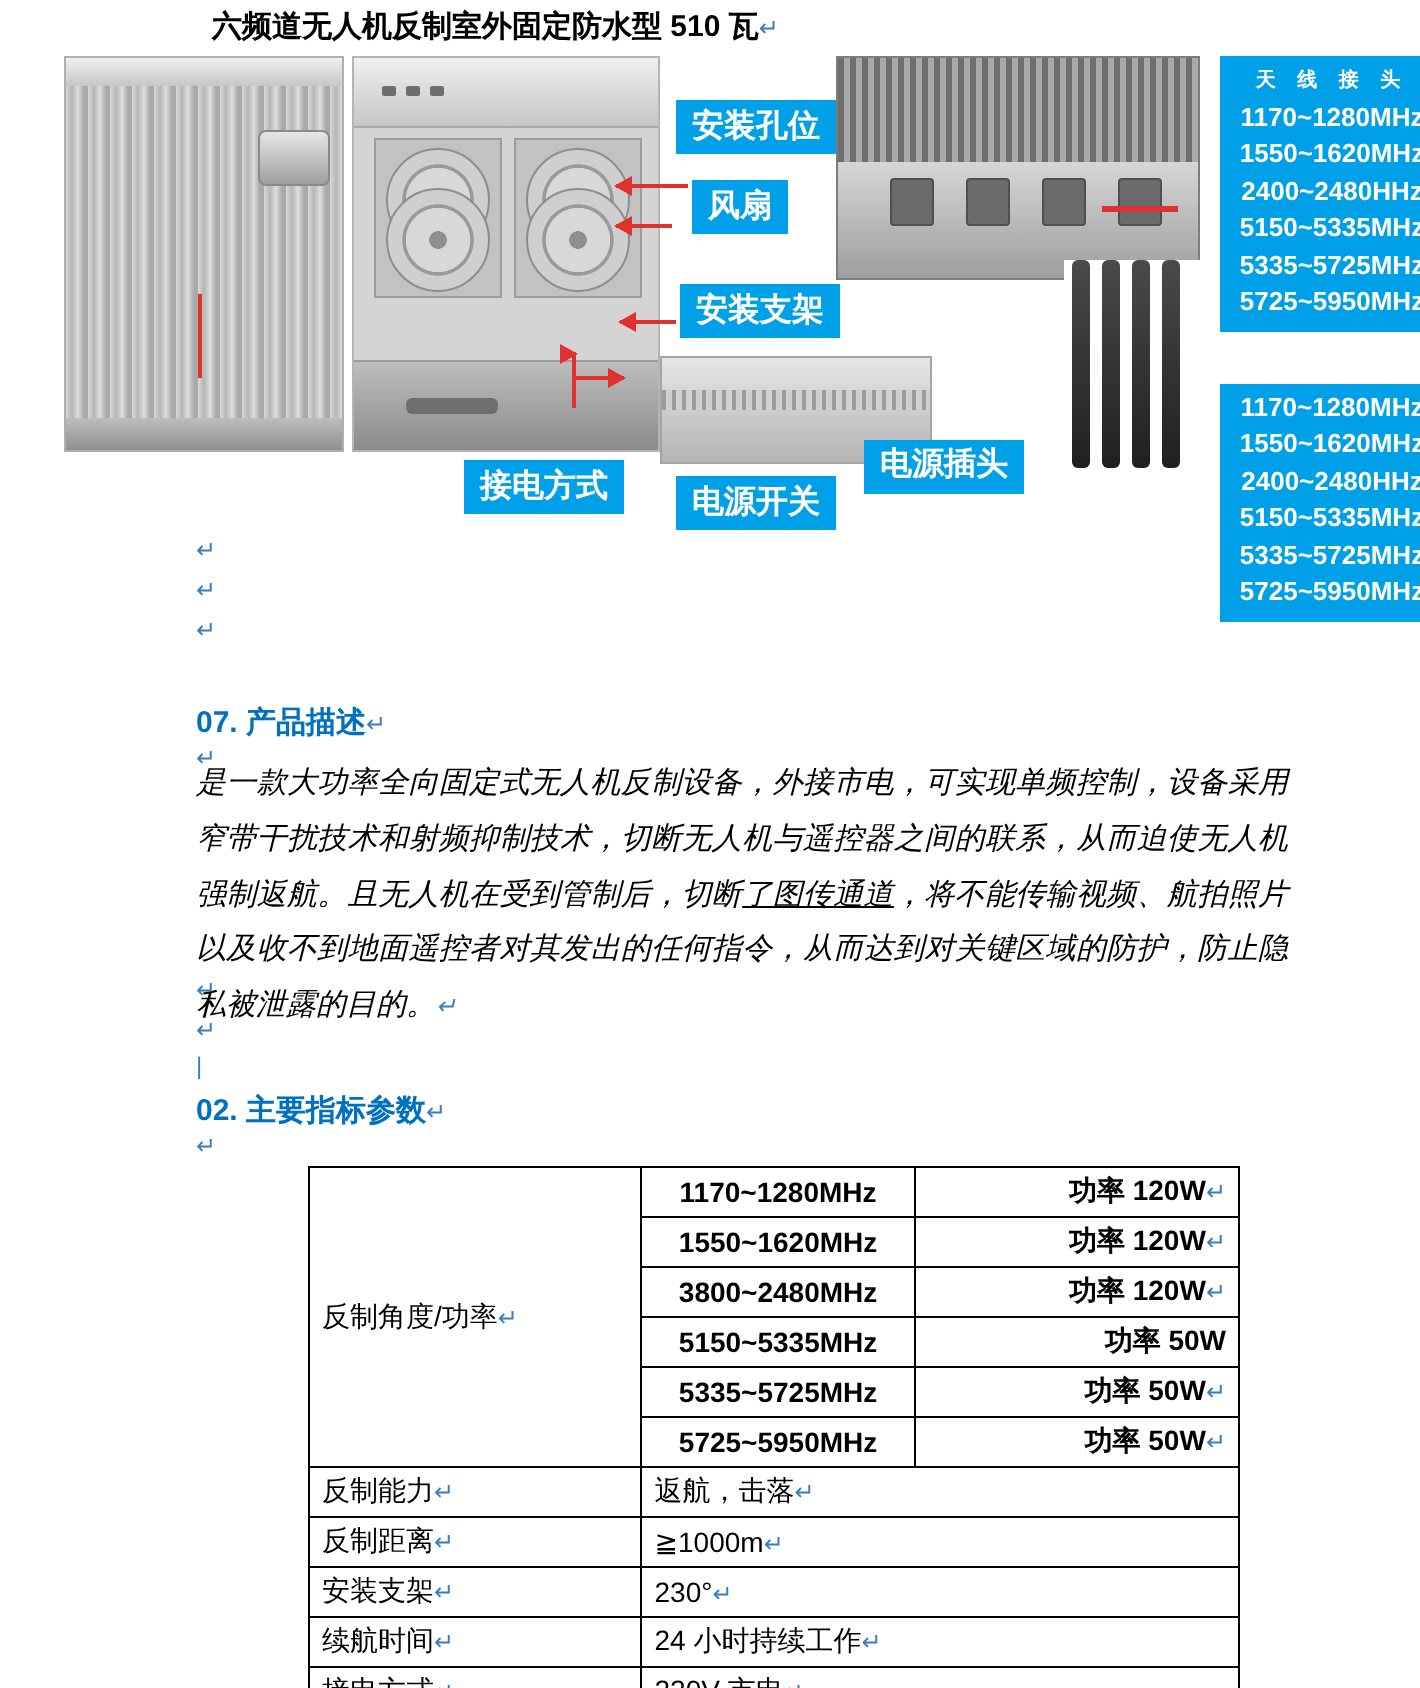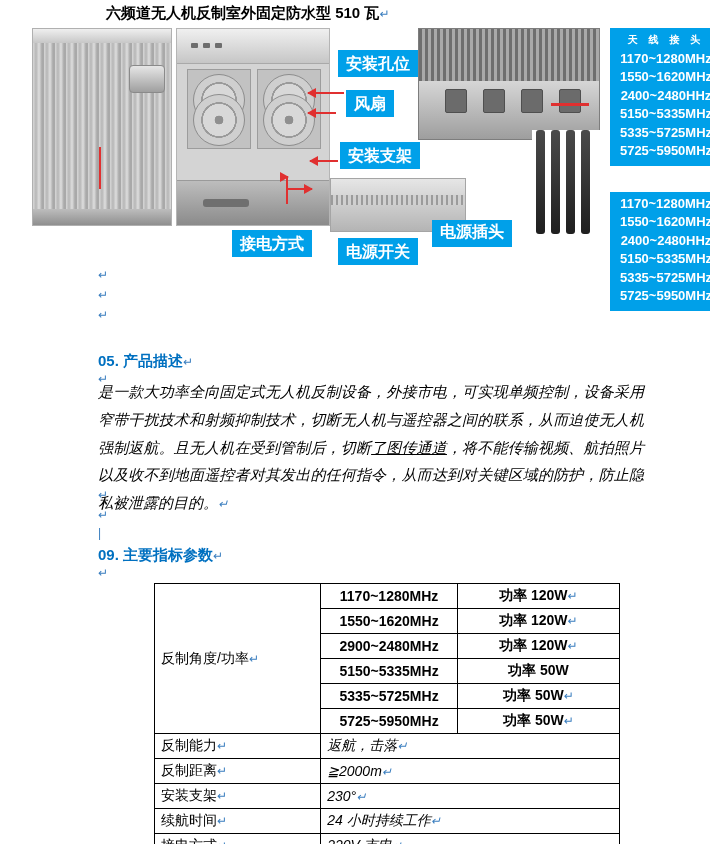--- a/index.html
+++ b/index.html
@@ -271,32 +271,31 @@
     height: 22px;
     vertical-align: middle;
     white-space: nowrap;
   }
   td.band {
     text-align: center;
     font-weight: bold;
     width: 130px;
   }
   td.power {
-    text-align: center;
+    text-align: right;
     padding-left: 12px;
     font-weight: bold;
     width: 168px;
   }
   td.rowlabel {
     width: 168px;
   }
   td.bigcell {
     text-align: left;
     padding-left: 10px;
-    font-style: italic;
   }
 </style>
 </head>
 <body>
 
 <div class="page">
 
   <div class="doc-title">
     <span>六频道无人机反制室外固定防水型 510 瓦</span><span class="pilcrow">↵</span>
   </div>
@@ -377,73 +376,73 @@
     <div class="row">5150~5335MHz</div>
     <div class="row">5335~5725MHz</div>
     <div class="row">5725~5950MHz</div>
   </div>
 
   <div class="pilcrow-col" style="top:268px;">↵</div>
   <div class="pilcrow-col" style="top:288px;">↵</div>
   <div class="pilcrow-col" style="top:308px;">↵</div>
 
   <div class="sec-head" style="top:352px;">
-    <span>05. 产品描述</span><span class="pilcrow">↵</span>
+    <span>07. 产品描述</span><span class="pilcrow">↵</span>
   </div>
   <div class="pilcrow-col" style="top:372px;">↵</div>
 
   <div class="body-par" style="top:378px;font-style:italic;">
     <span>是一款大功率全向固定式无人机反制设备，外接市电，可实现单频控制，设备采用窄带干扰技术和射频抑制技术，切断无人机与遥控器之间的联系，从而迫使无人机强制返航。且无人机在受到管制后，切断</span><span class="ul">了图传通道</span><span>，将不能传输视频、航拍照片以及收不到地面遥控者对其发出的任何指令，从而达到对关键区域的防护，防止隐私被泄露的目的。</span><span class="pilcrow">↵</span>
   </div>
 
   <div class="pilcrow-col" style="top:488px;">↵</div>
   <div class="pilcrow-col" style="top:508px;">↵</div>
   <div class="pilcrow-col" style="top:526px;">|</div>
 
   <div class="sec-head" style="top:546px;">
-    <span>09. 主要指标参数</span><span class="pilcrow">↵</span>
+    <span>02. 主要指标参数</span><span class="pilcrow">↵</span>
   </div>
   <div class="pilcrow-col" style="top:566px;">↵</div>
 
   <table class="spec">
     <tbody>
       <tr>
         <td class="rowlabel" rowspan="6">
           <span>反制角度/功率</span><span class="pilcrow">↵</span>
         </td>
         <td class="band">1170~1280MHz</td>
         <td class="power"><span>功率 120W</span><span class="pilcrow">↵</span></td>
       </tr>
       <tr>
         <td class="band">1550~1620MHz</td>
         <td class="power"><span>功率 120W</span><span class="pilcrow">↵</span></td>
       </tr>
       <tr>
-        <td class="band">2900~2480MHz</td>
+        <td class="band">3800~2480MHz</td>
         <td class="power"><span>功率 120W</span><span class="pilcrow">↵</span></td>
       </tr>
       <tr>
         <td class="band">5150~5335MHz</td>
         <td class="power">功率 50W</td>
       </tr>
       <tr>
         <td class="band">5335~5725MHz</td>
         <td class="power"><span>功率 50W</span><span class="pilcrow">↵</span></td>
       </tr>
       <tr>
         <td class="band">5725~5950MHz</td>
         <td class="power"><span>功率 50W</span><span class="pilcrow">↵</span></td>
       </tr>
       <tr>
         <td class="rowlabel"><span>反制能力</span><span class="pilcrow">↵</span></td>
         <td class="bigcell" colspan="2"><span>返航，击落</span><span class="pilcrow">↵</span></td>
       </tr>
       <tr>
         <td class="rowlabel"><span>反制距离</span><span class="pilcrow">↵</span></td>
-        <td class="bigcell" colspan="2"><span>≧2000m</span><span class="pilcrow">↵</span></td>
+        <td class="bigcell" colspan="2"><span>≧1000m</span><span class="pilcrow">↵</span></td>
       </tr>
       <tr>
         <td class="rowlabel"><span>安装支架</span><span class="pilcrow">↵</span></td>
         <td class="bigcell" colspan="2"><span>230°</span><span class="pilcrow">↵</span></td>
       </tr>
       <tr>
         <td class="rowlabel"><span>续航时间</span><span class="pilcrow">↵</span></td>
         <td class="bigcell" colspan="2"><span>24 小时持续工作</span><span class="pilcrow">↵</span></td>
       </tr>
       <tr>

